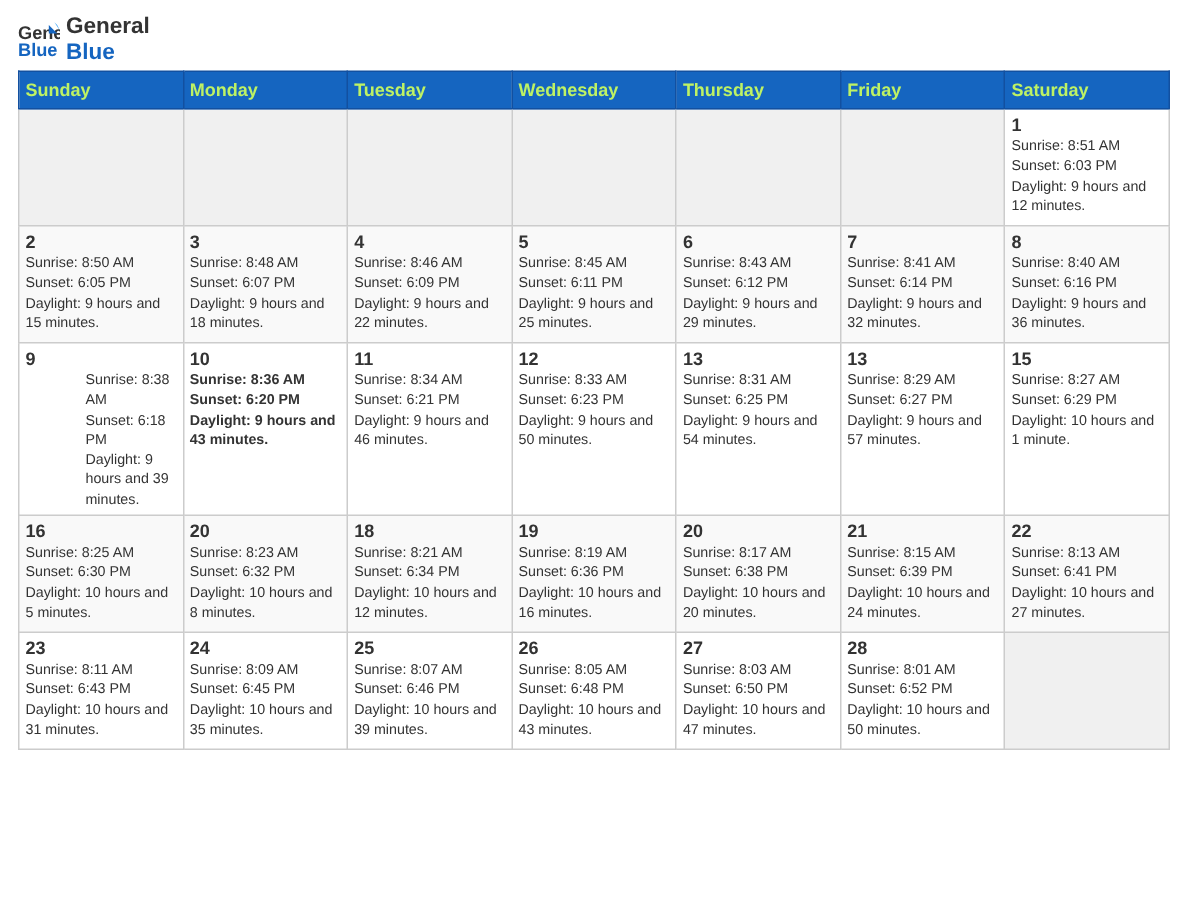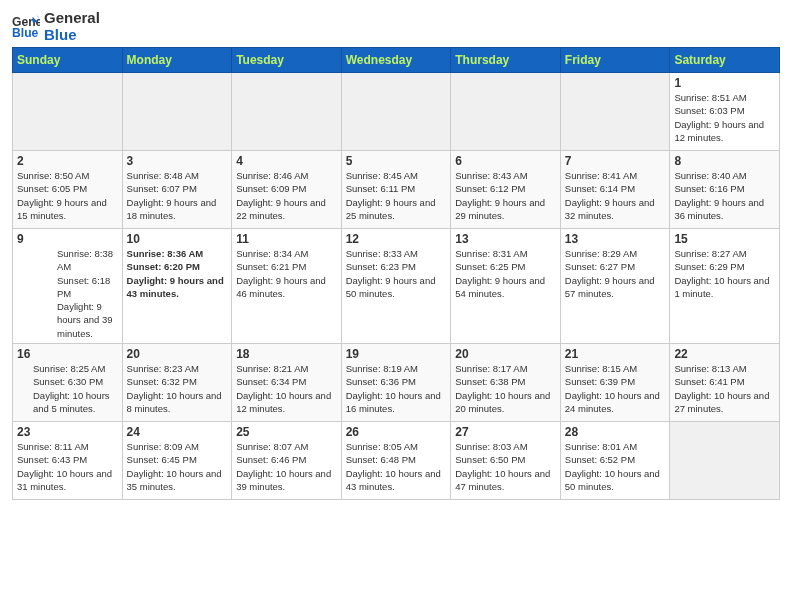--- a/index.html
+++ b/index.html
@@ -217,21 +217,21 @@
           <td>
             <span class="day-num">15</span>
             <div class="day-info" style="white-space: pre-line;">Sunrise: 8:27 AM
 Sunset: 6:29 PM
 Daylight: 10 hours and 1 minute.</div>
           </td>
         </tr>
         <tr>
           <td>
             <span class="day-num">16</span>
-            <div class="day-info" style="white-space: pre-line; margin-left: 16px;">Sunrise: 8:25 AM
+            <div class="day-info" style="white-space: pre-line;">Sunrise: 8:25 AM
 Sunset: 6:30 PM
 Daylight: 10 hours and 5 minutes.</div>
           </td>
           <td>
             <span class="day-num">20</span>
             <div class="day-info" style="white-space: pre-line;">Sunrise: 8:23 AM
 Sunset: 6:32 PM
 Daylight: 10 hours and 8 minutes.</div>
           </td>
           <td>

